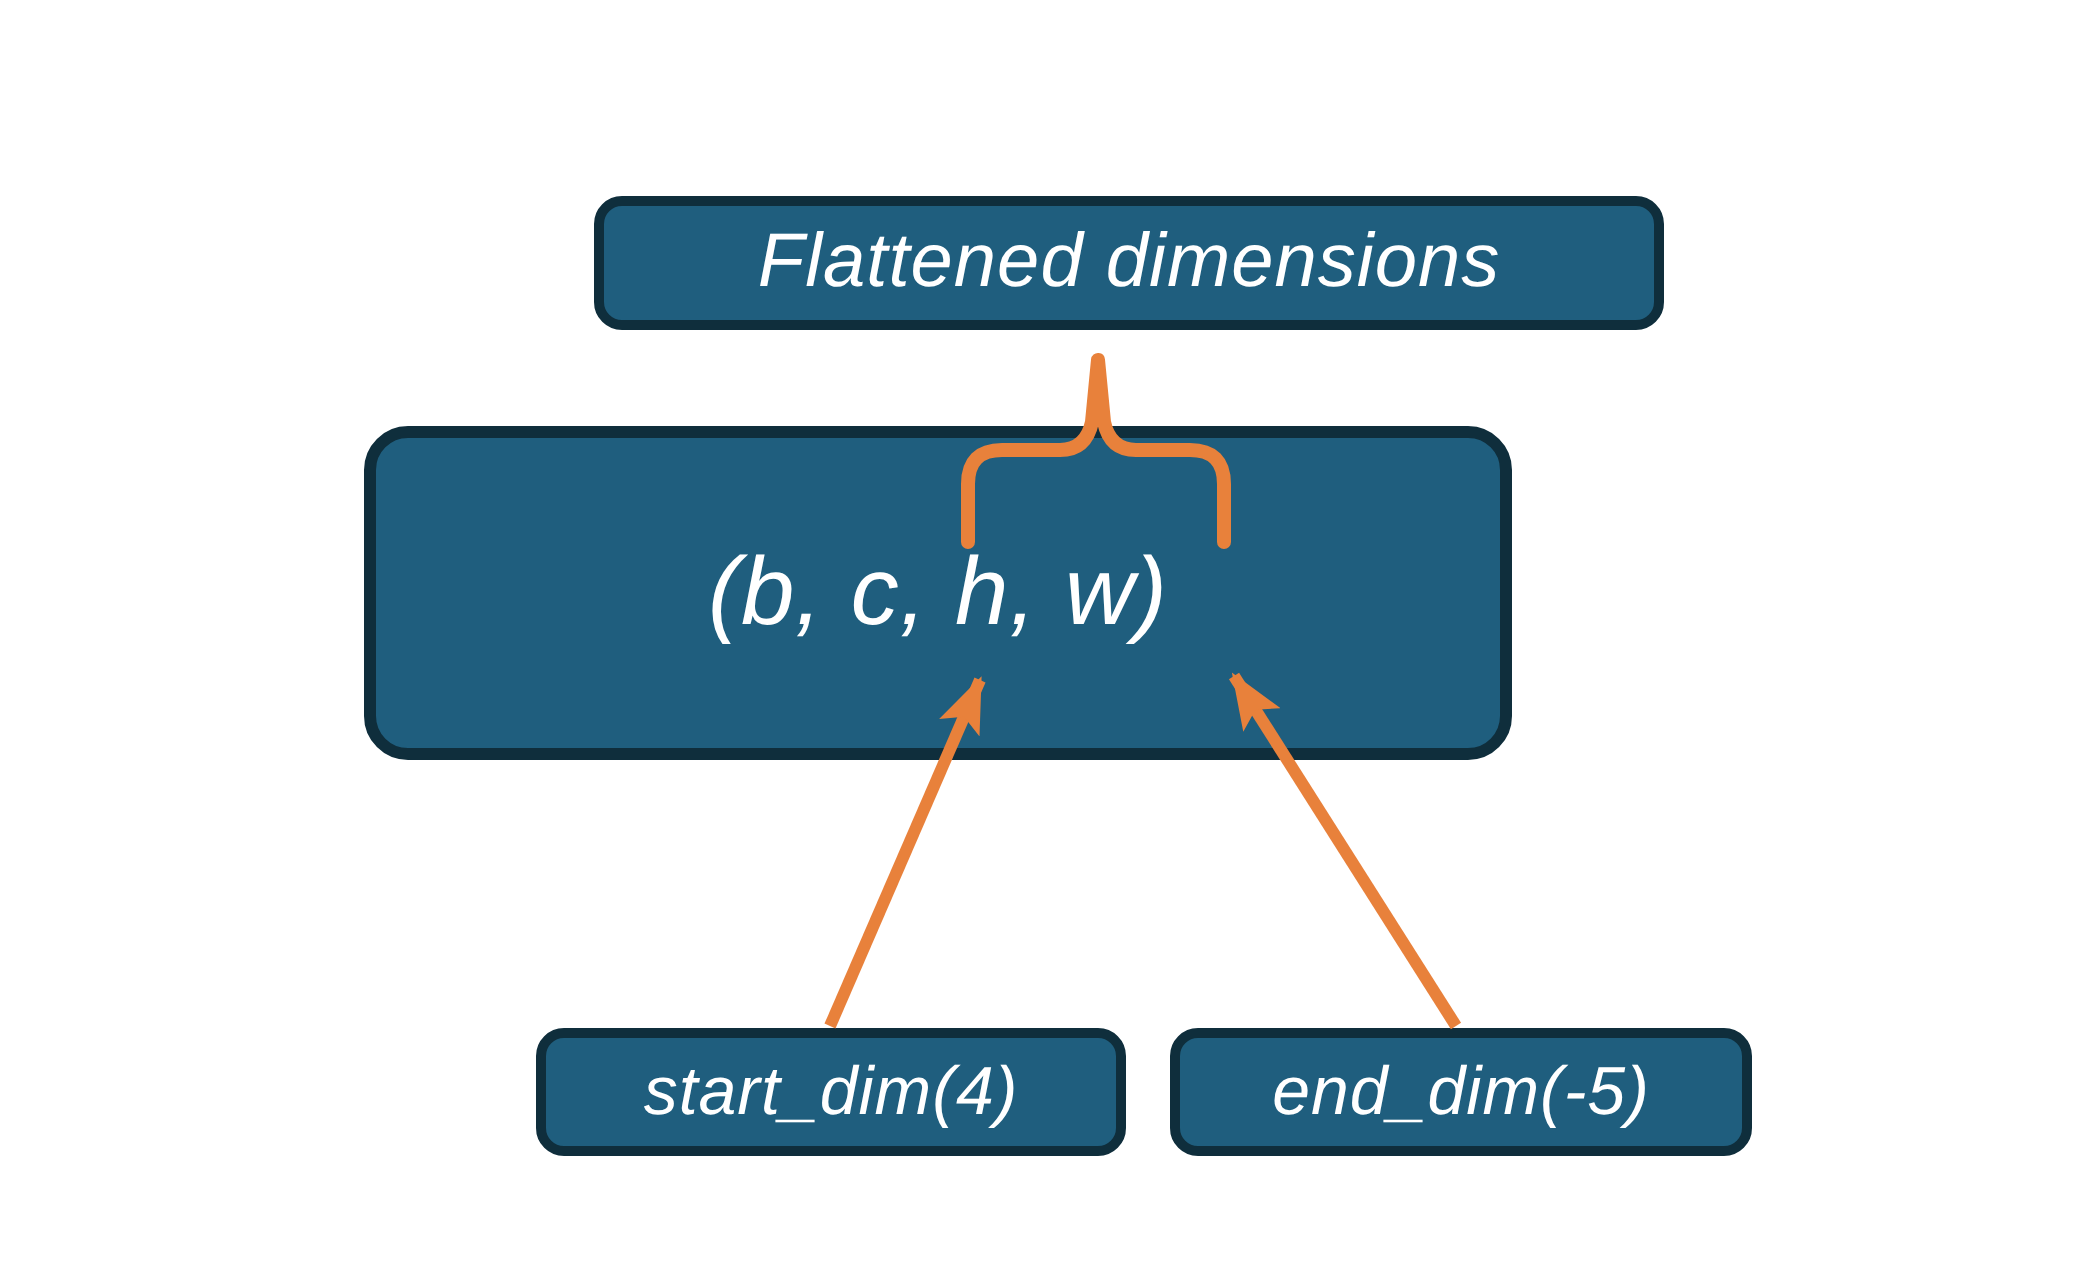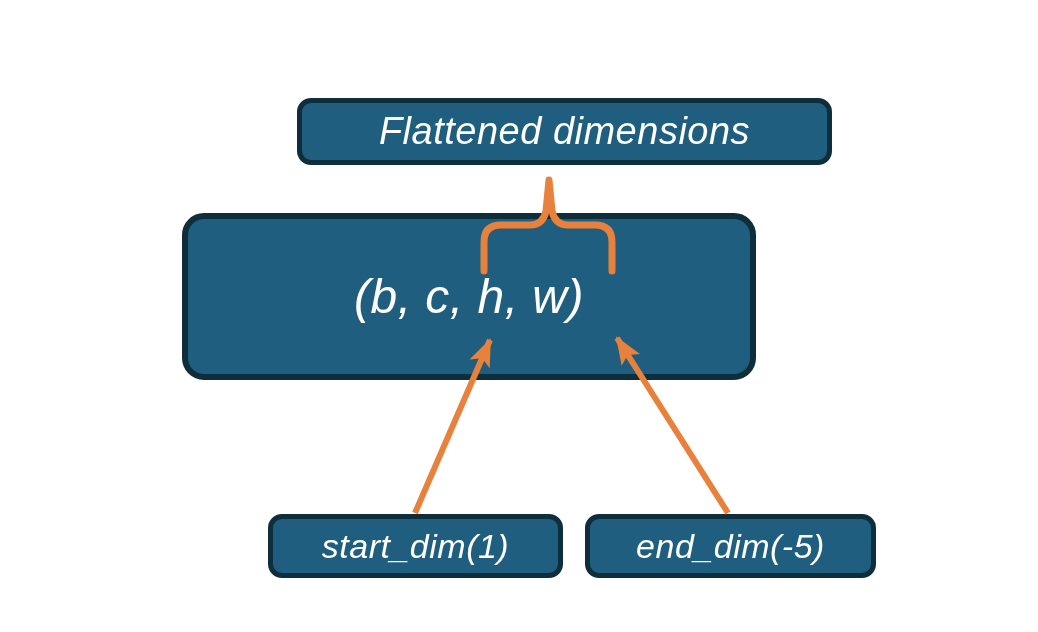--- a/index.html
+++ b/index.html
@@ -81,21 +81,21 @@
 
   <div class="node node-top">
     <span>Flattened dimensions</span>
   </div>
 
   <div class="node node-main">
     <span>(b, c, h, w)</span>
   </div>
 
   <div class="node node-bottom node-start">
-    <span>start_dim(1)</span>
+    <span>start_dim(4)</span>
   </div>
 
   <div class="node node-bottom node-end">
     <span>end_dim(-5)</span>
   </div>
 
   <svg class="overlay" viewBox="0 0 1038 632">
     <defs>
       <marker id="arrowhead" markerUnits="userSpaceOnUse" markerWidth="28" markerHeight="22" refX="26" refY="11" orient="auto">
         <path d="M0,0 L28,11 L0,22 L6,11 Z" class="arrow-head"></path>

